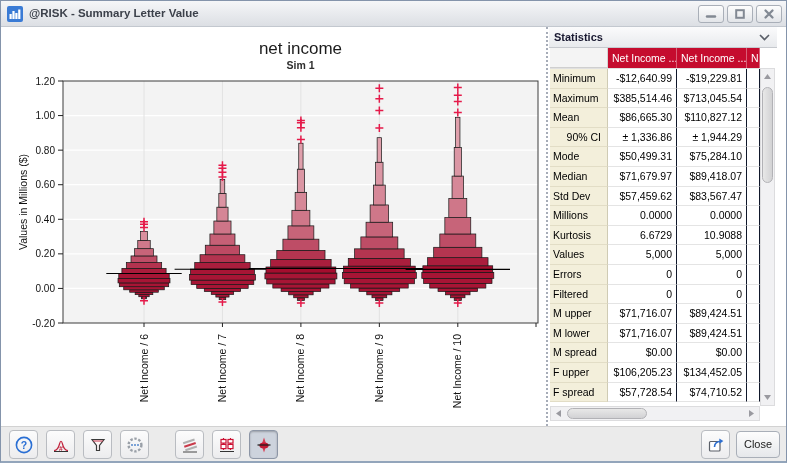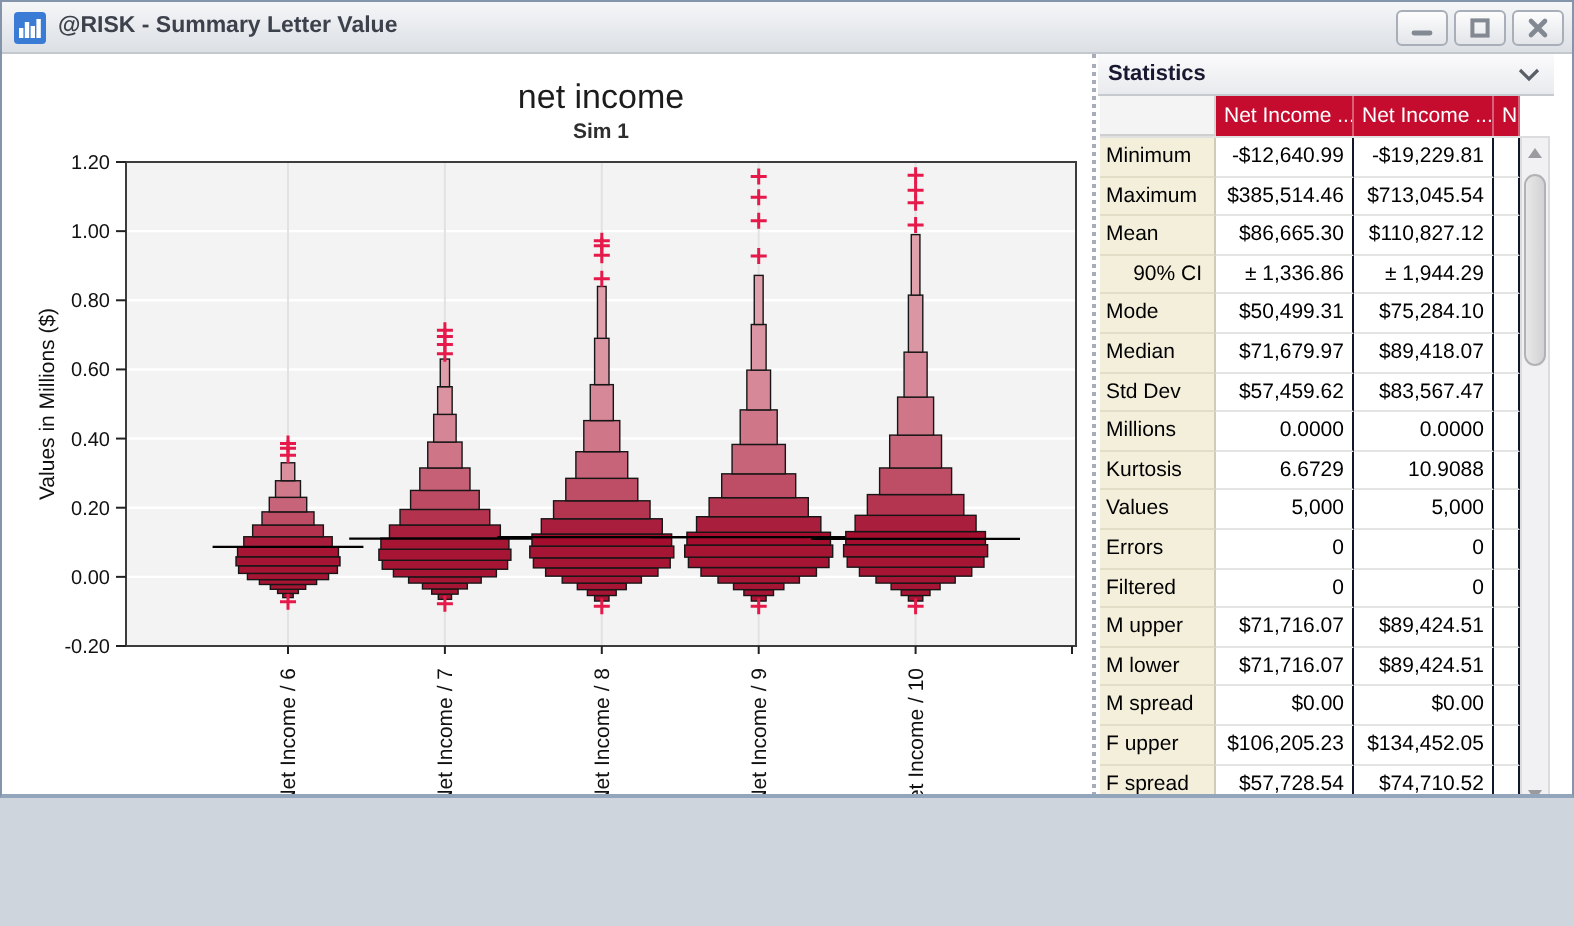--- a/index.html
+++ b/index.html
@@ -1,17 +1,17 @@
 <!DOCTYPE html>
 <html><head>
 <meta charset="utf-8">
 <style>
   html,body{margin:0;padding:0;background:#cfd5dd;font-family:"Liberation Sans",sans-serif;}
   *{box-sizing:border-box;}
-  .window{position:relative;width:787px;height:399px;background:#fff;border:1px solid #8494ab;border-bottom:2px solid #93a5bb;overflow:hidden;}
+  .window{position:relative;width:787px;height:463px;background:#fff;border:1px solid #8494ab;border-bottom:2px solid #93a5bb;overflow:hidden;}
   
   .titlebar{position:absolute;left:0;top:0;width:100%;height:26px;background:linear-gradient(#f5f6f8,#dcdfe4);border-bottom:1px solid #c3c8cf;}
   .app-icon{position:absolute;left:6px;top:5px;width:16px;height:16px;background:#3a7bd5;border-radius:2px;}
   .title-text{position:absolute;left:28px;top:0;line-height:25px;font-size:11.5px;font-weight:bold;color:#3c414b;}
   .win-controls{position:absolute;right:4px;top:4px;display:flex;gap:3px;}
   .win-btn{width:26px;height:18px;border:1px solid #a9afb8;border-radius:3px;background:linear-gradient(#fdfdfd,#e3e5e9);display:flex;align-items:center;justify-content:center;cursor:default;}
   
   .chart-area{position:absolute;left:0;top:26px;width:546px;height:399px;background:#fff;}
   svg{display:block;font-family:"Liberation Sans",sans-serif;}
   

